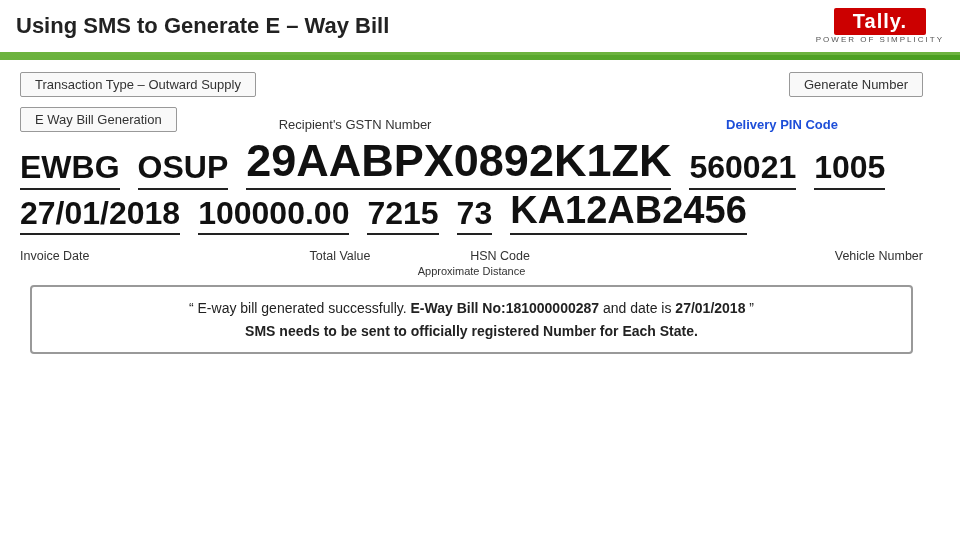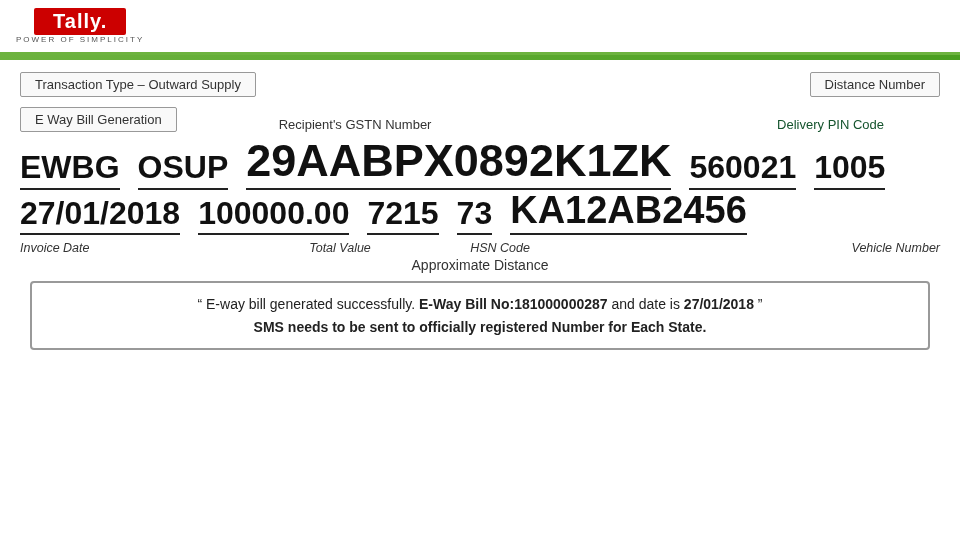--- a/index.html
+++ b/index.html
@@ -50,35 +50,35 @@
       text-transform: uppercase;
     }
 
     .green-bar {
       height: 5px;
       background: linear-gradient(to right, #6db33f, #4a9e20);
       width: 100%;
     }
 
     .main {
-      padding: 12px 20px 10px 20px;
+      padding: 12px 37px 10px 20px;
     }
 
     .label-box {
       border: 1px solid #999;
       padding: 4px 14px;
       font-size: 13px;
       color: #333;
       background: #f9f9f9;
       border-radius: 2px;
     }
 
     .approx-dist {
       text-align: center;
-      font-size: 14px;
+      font-size: 11px;
       color: #333;
       margin-top: 2px;
       margin-bottom: 8px;
     }
 
     .success-box {
       border: 2px solid #999;
       border-radius: 4px;
       padding: 10px 20px;
       font-size: 14px;
@@ -119,55 +119,55 @@
       border-bottom: 2px solid #222;
       padding-bottom: 2px;
       line-height: 1.1;
       white-space: nowrap;
     }
 
     .spacer { display: inline-block; width: 20px; }
 
     .bottom-row-labels {
       display: flex;
-      margin-top: 6px;
+      margin-top: 14px;
       align-items: flex-start;
-      font-style: italic;
     }
 
     .blbl {
       font-size: 12.5px;
       color: #333;
       white-space: nowrap;
       text-align: center;
     }
   </style>
 </head>
 <body>
 
 <div class="header">
+  <span class="header-title">Using SMS to Generate E – Way Bill</span>
   <div class="tally-logo">
     <div class="tally-logo-box">Tally.</div>
     <div class="tally-logo-sub">POWER OF SIMPLICITY</div>
   </div>
 </div>
 <div class="green-bar"></div>
 
 <div class="main">
 
   <div class="row1">
     <div class="label-box">Transaction Type – Outward Supply</div>
-    <div class="label-box">Distance Number</div>
+    <div class="label-box">Generate Number</div>
   </div>
 
   <div style="display:flex; align-items:flex-end; margin-top:10px; gap:12px;">
     <div class="label-box" style="margin-right:90px;">E Way Bill Generation</div>
     <div style="flex:1; display:flex; justify-content:space-between; align-items:flex-end;">
       <div style="font-size:13px;color:#333; margin-right:20px;">Recipient's GSTN Number</div>
-      <div style="font-size:13px;color:#14532d; margin-right:56px;">Delivery PIN Code</div>
+      <div style="font-size:13px;color:#1d4ed8; margin-right:85px;font-weight:bold;">Delivery PIN Code</div>
     </div>
   </div>
 
   <div class="full-data-row">
 
     <div class="seg">
       <div class="val">EWBG</div>
     </div>
     <div class="spacer" style="width:18px;"></div>
 

